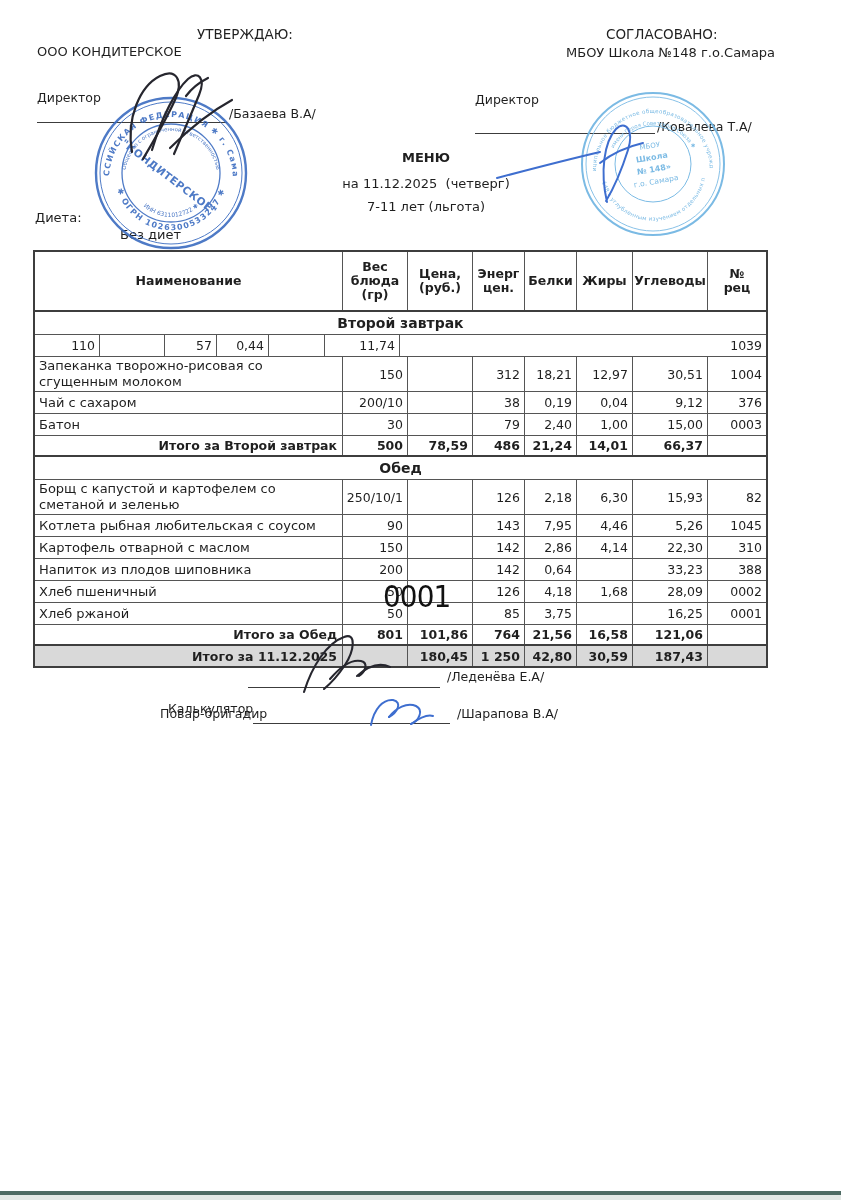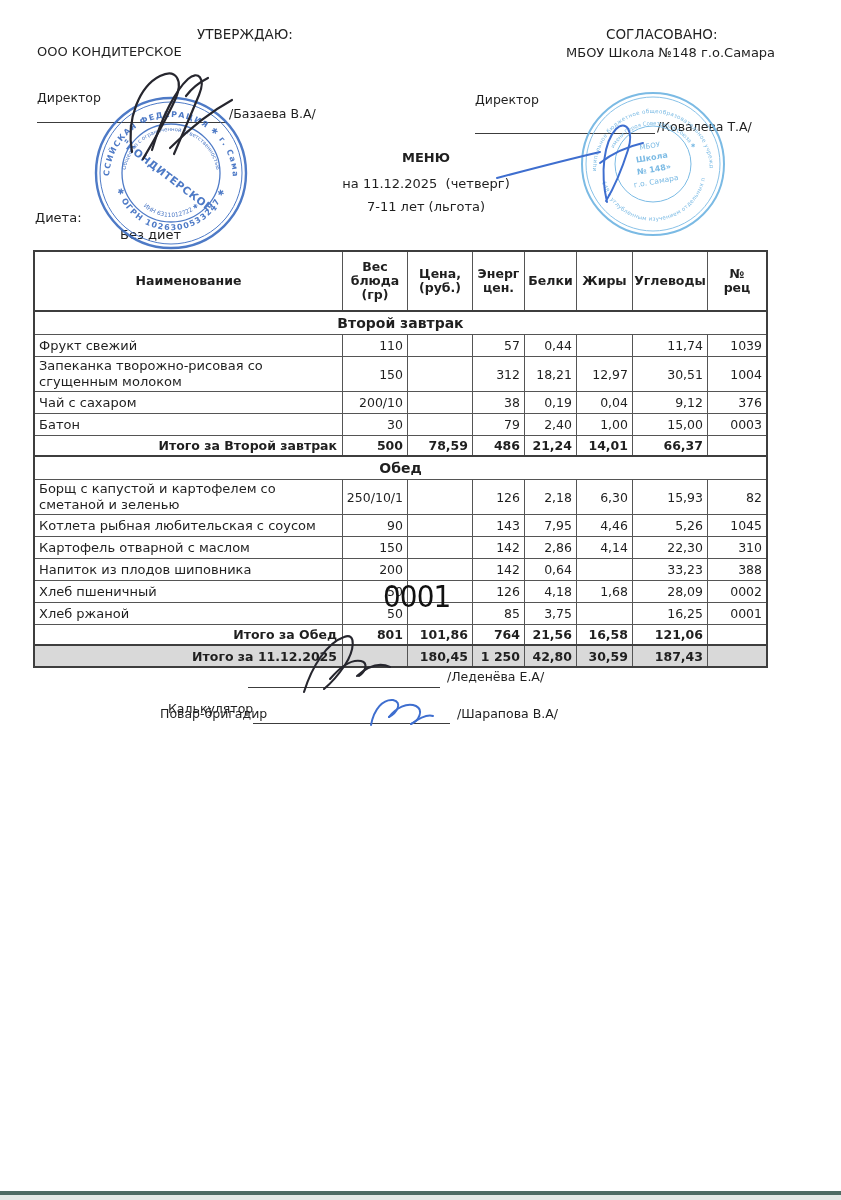--- a/index.html
+++ b/index.html
@@ -126,21 +126,20 @@
         <div class="cell c5">Жиры</div>
         <div class="cell c6">Углеводы</div>
         <div class="cell c7">№
 рец</div>
       </div>
     <div>
         <div class="trow section-row">
           <div class="cell section-cell">Второй завтрак</div>
         </div>
         <div class="trow item-row">
-          <div class="cell c0 name-cell">Фрукт свежий</div>
           <div class="cell c1 num-cell">110</div>
           <div class="cell c2 num-cell"></div>
           <div class="cell c3 num-cell">57</div>
           <div class="cell c4 num-cell">0,44</div>
           <div class="cell c5 num-cell"></div>
           <div class="cell c6 num-cell">11,74</div>
           <div class="cell c7 num-cell">1039</div>
         </div>
         <div class="trow item-row">
           <div class="cell c0 name-cell">Запеканка творожно-рисовая со сгущенным молоком</div>

